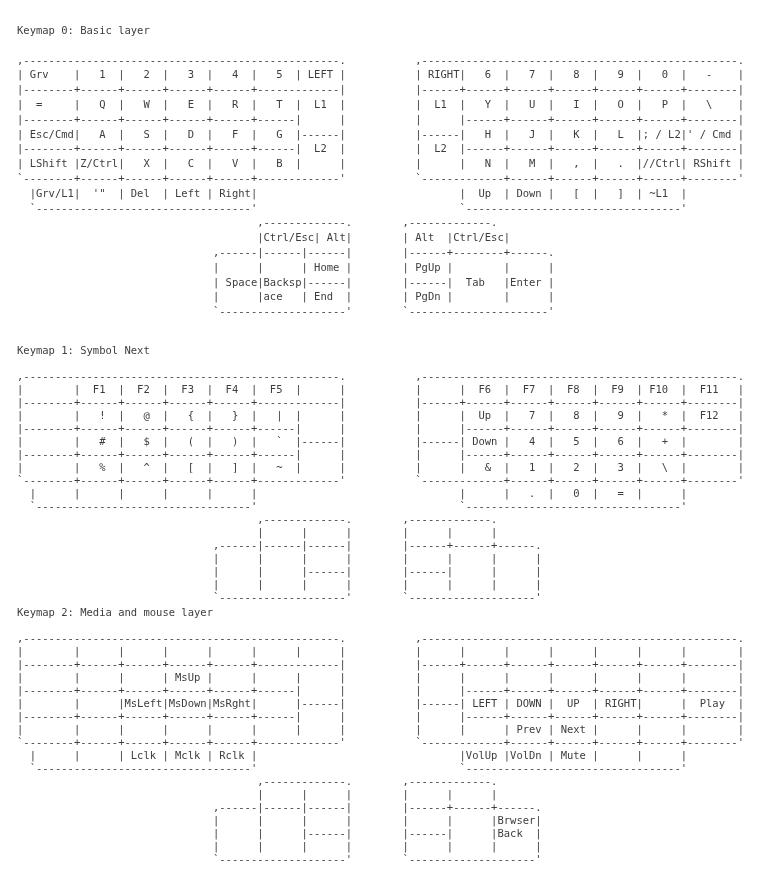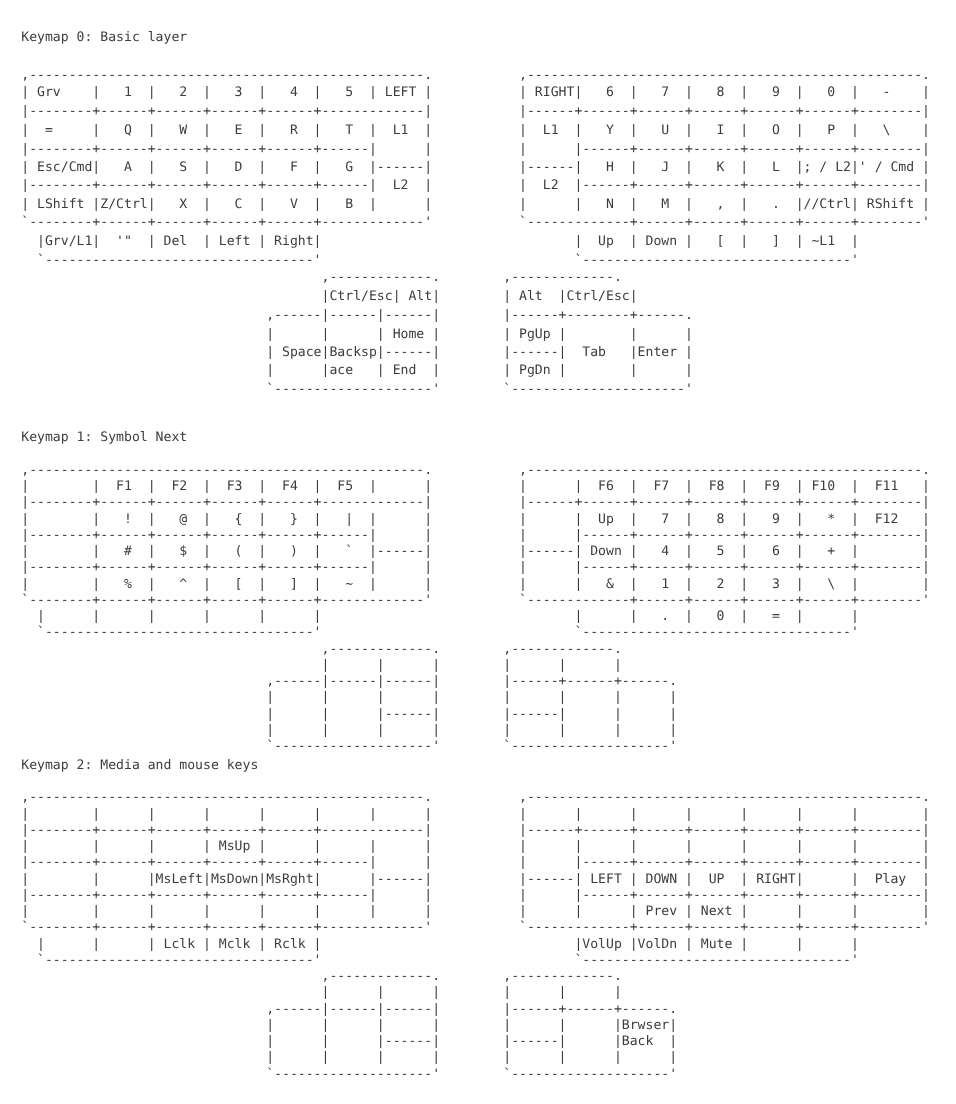--- a/index.html
+++ b/index.html
@@ -85,21 +85,21 @@
                                       ,-------------.        ,-------------.
                                       |      |      |        |      |      |
                                ,------|------|------|        |------+------+------.
                                |      |      |      |        |      |      |      |
                                |      |      |------|        |------|      |      |
                                |      |      |      |        |      |      |      |
                                `--------------------'        `--------------------'</pre>
   </div>
 
   <div id="keymap2" class="keymap-section">
-    <div class="keymap-title">Keymap 2: Media and mouse keys</div>
+    <div class="keymap-title">Keymap 2: Media and mouse layer</div>
     <pre class="keymap-art">,--------------------------------------------------.           ,--------------------------------------------------.
 |        |      |      |      |      |      |      |           |      |      |      |      |      |      |        |
 |--------+------+------+------+------+-------------|           |------+------+------+------+------+------+--------|
 |        |      |      | MsUp |      |      |      |           |      |      |      |      |      |      |        |
 |--------+------+------+------+------+------|      |           |      |------+------+------+------+------+--------|
 |        |      |MsLeft|MsDown|MsRght|      |------|           |------| LEFT | DOWN |  UP  | RIGHT|      |  Play  |
 |--------+------+------+------+------+------|      |           |      |------+------+------+------+------+--------|
 |        |      |      |      |      |      |      |           |      |      | Prev | Next |      |      |        |
 `--------+------+------+------+------+-------------'           `-------------+------+------+------+------+--------'
   |      |      | Lclk | Mclk | Rclk |                                |VolUp |VolDn | Mute |      |      |

